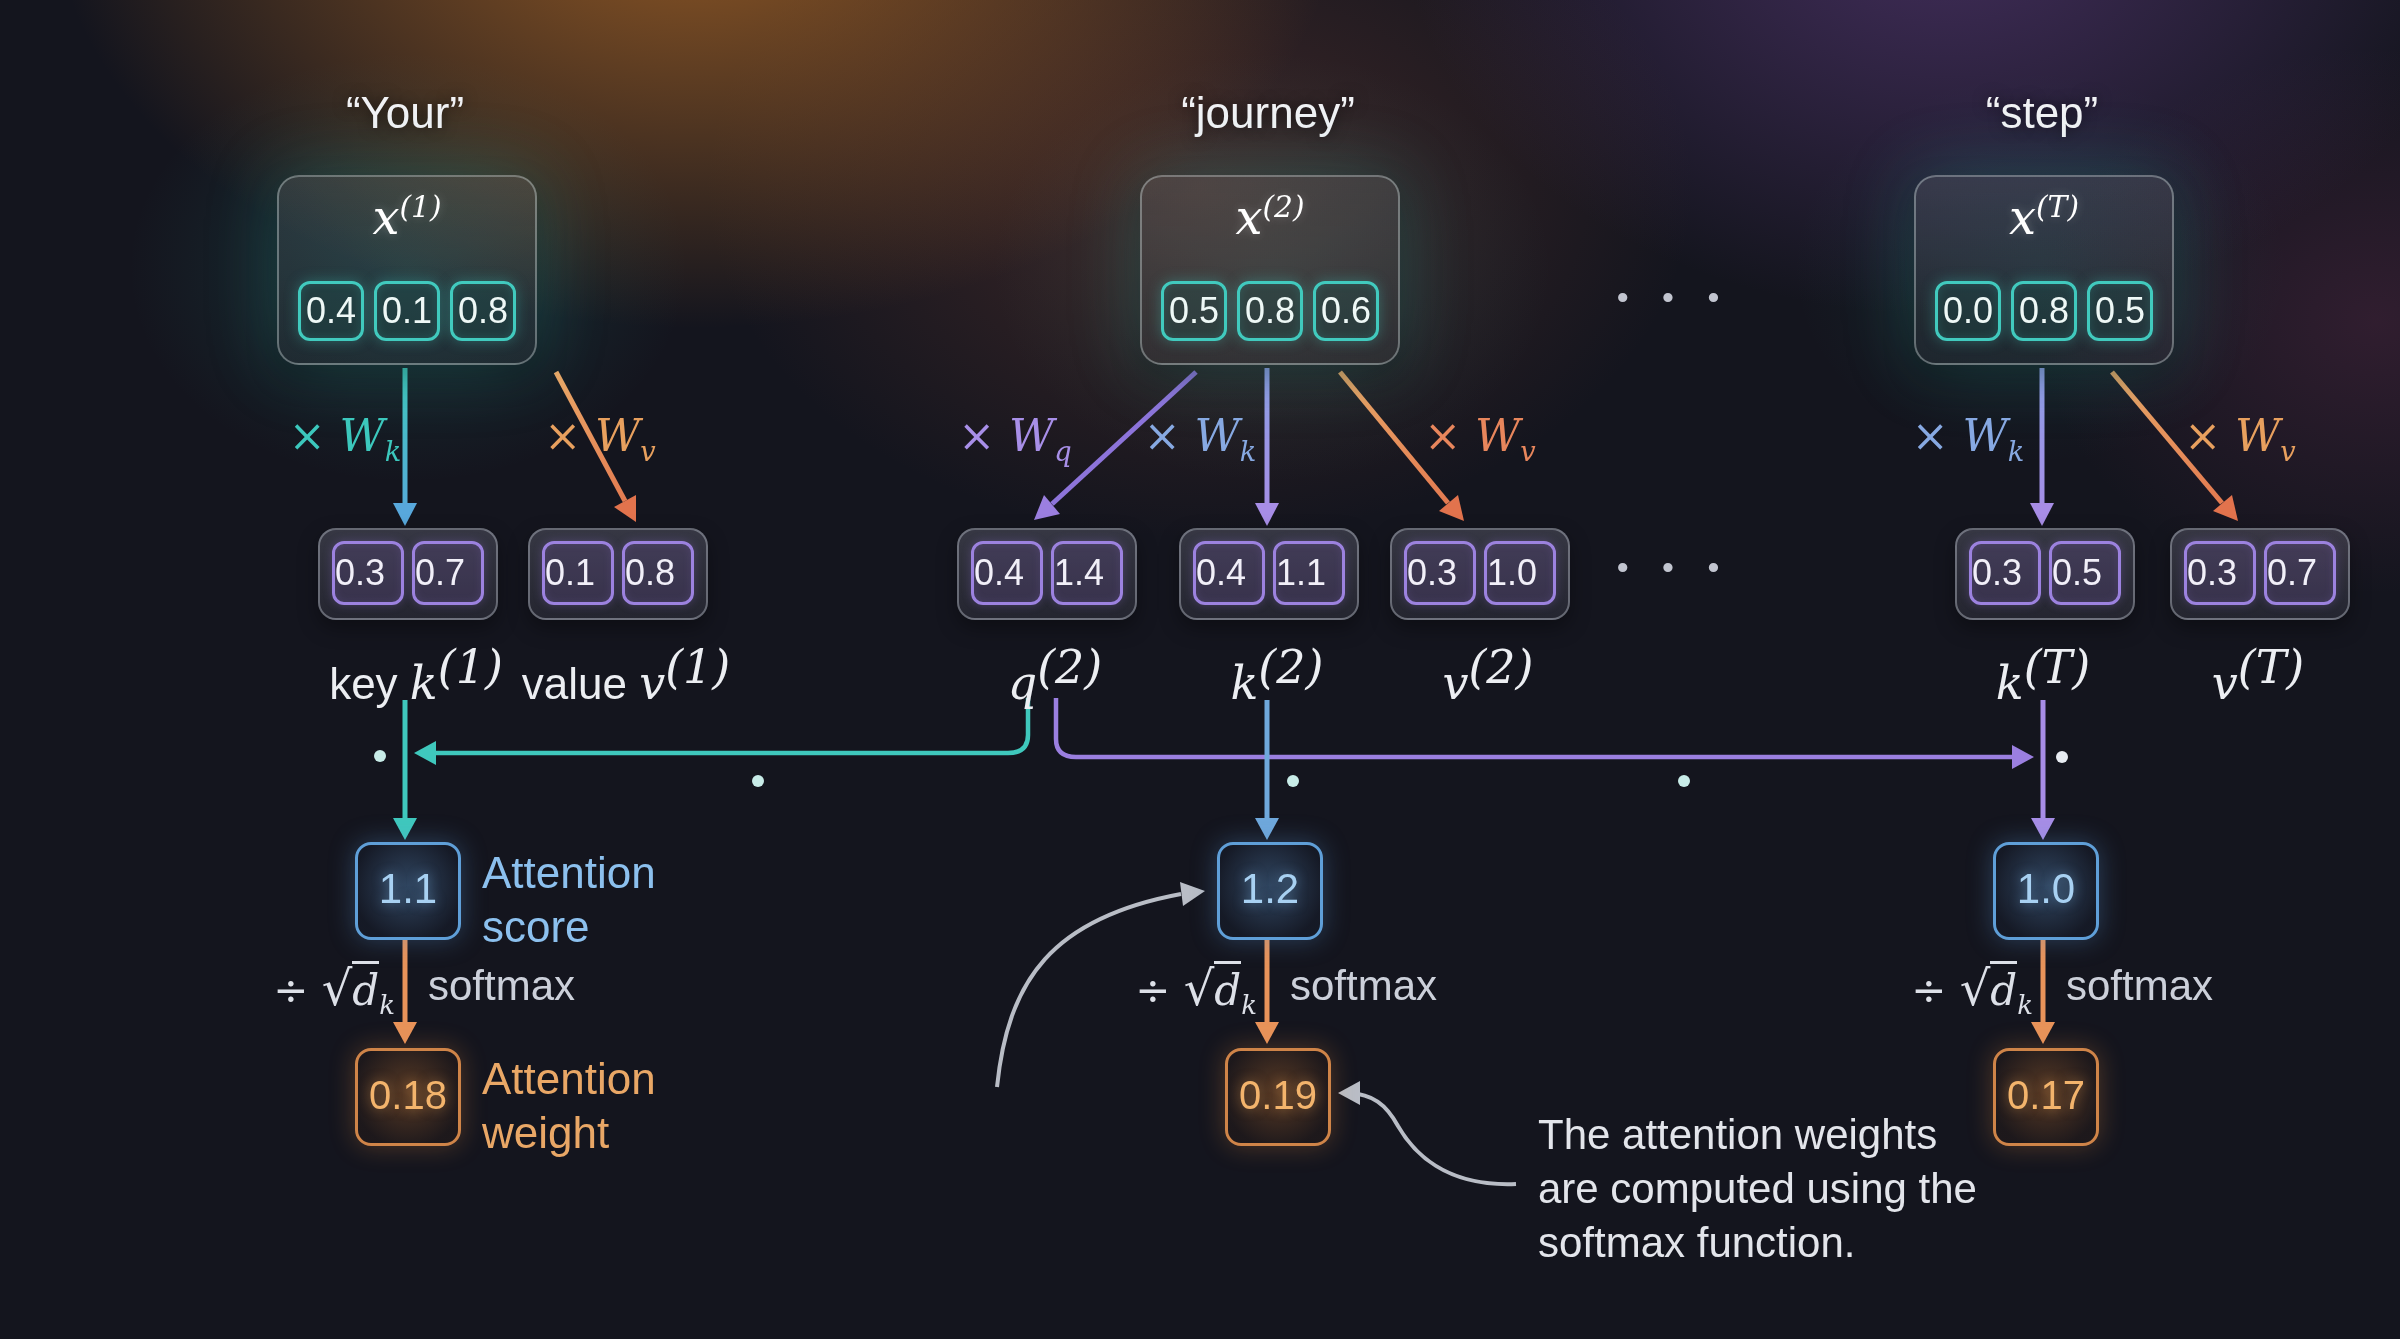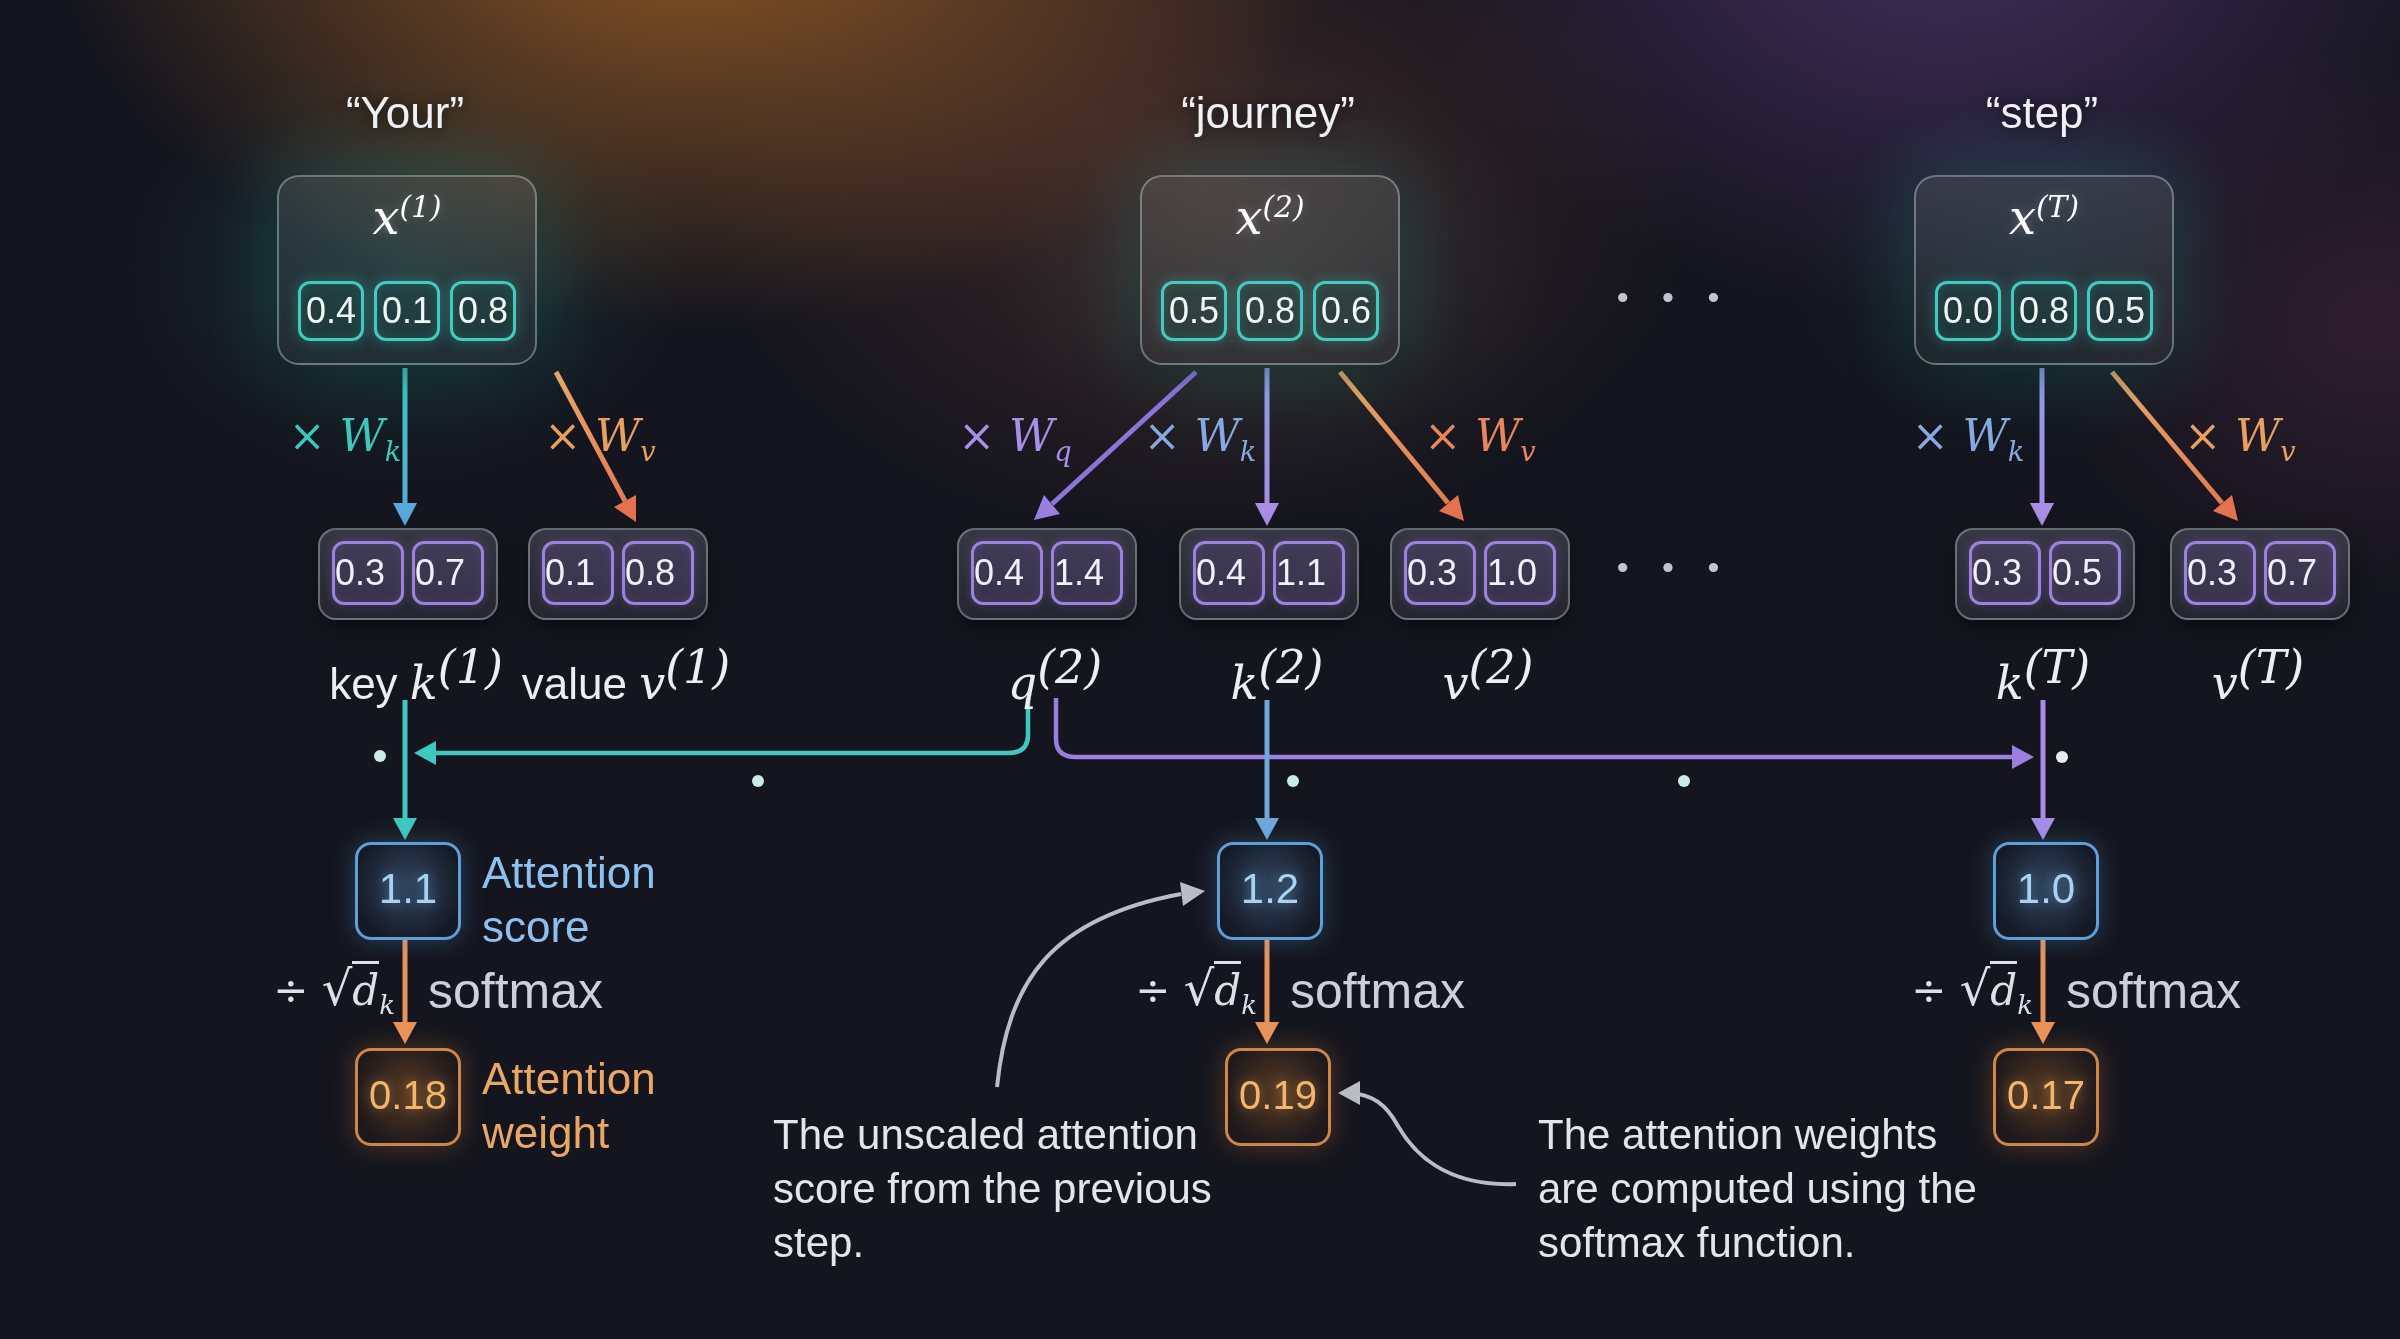--- a/index.html
+++ b/index.html
@@ -63,21 +63,21 @@
     border:3px solid #cf8448;
     box-shadow:0 0 26px rgba(230,140,60,0.30);text-shadow:0 0 12px rgba(240,170,90,.5);}
 
   .caption{font-size:44px;line-height:54px;z-index:3;}
   .cap-score{color:#8cc0ee;}
   .cap-weight{color:#e9a766;}
 
   .opslabel{width:170px;text-align:right;font-size:42px;color:#dde0e8;z-index:3;
     font-family:"DejaVu Serif",serif;}
   .opslabel .ov{border-top:3px solid #dde0e8;padding-top:2px;}
-  .softmax{font-size:50px;color:#ccd0da;z-index:3;}
+  .softmax{font-size:42px;color:#ccd0da;z-index:3;}
 
   .note{font-size:42px;line-height:54px;color:#e3e5eb;z-index:3;}
 
   svg.layer{position:absolute;left:0;top:0;z-index:2;pointer-events:none;}
 </style>
 </head>
 <body>
 
 <div id="canvas">
 
@@ -288,24 +288,19 @@
 
   <div class="abs weight-box" style="left:355px;top:1048px;">0.18</div>
   <div class="abs weight-box" style="left:1217px;top:1048px;margin-left:8px;">0.19</div>
   <div class="abs weight-box" style="left:1993px;top:1048px;">0.17</div>
 
   <div class="abs caption cap-weight" style="left:482px;top:1052px;">
     <div>Attention</div>
     <div>weight</div>
   </div>
 
-  <div class="abs note" style="left:773px;top:1108px;">
-    <div>The unscaled attention</div>
-    <div>score from the previous</div>
-    <div>step.</div>
-  </div>
   <div class="abs note" style="left:1538px;top:1108px;">
     <div>The attention weights</div>
     <div>are computed using the</div>
     <div>softmax function.</div>
   </div>
 
 </div>
 
 </body></html>

